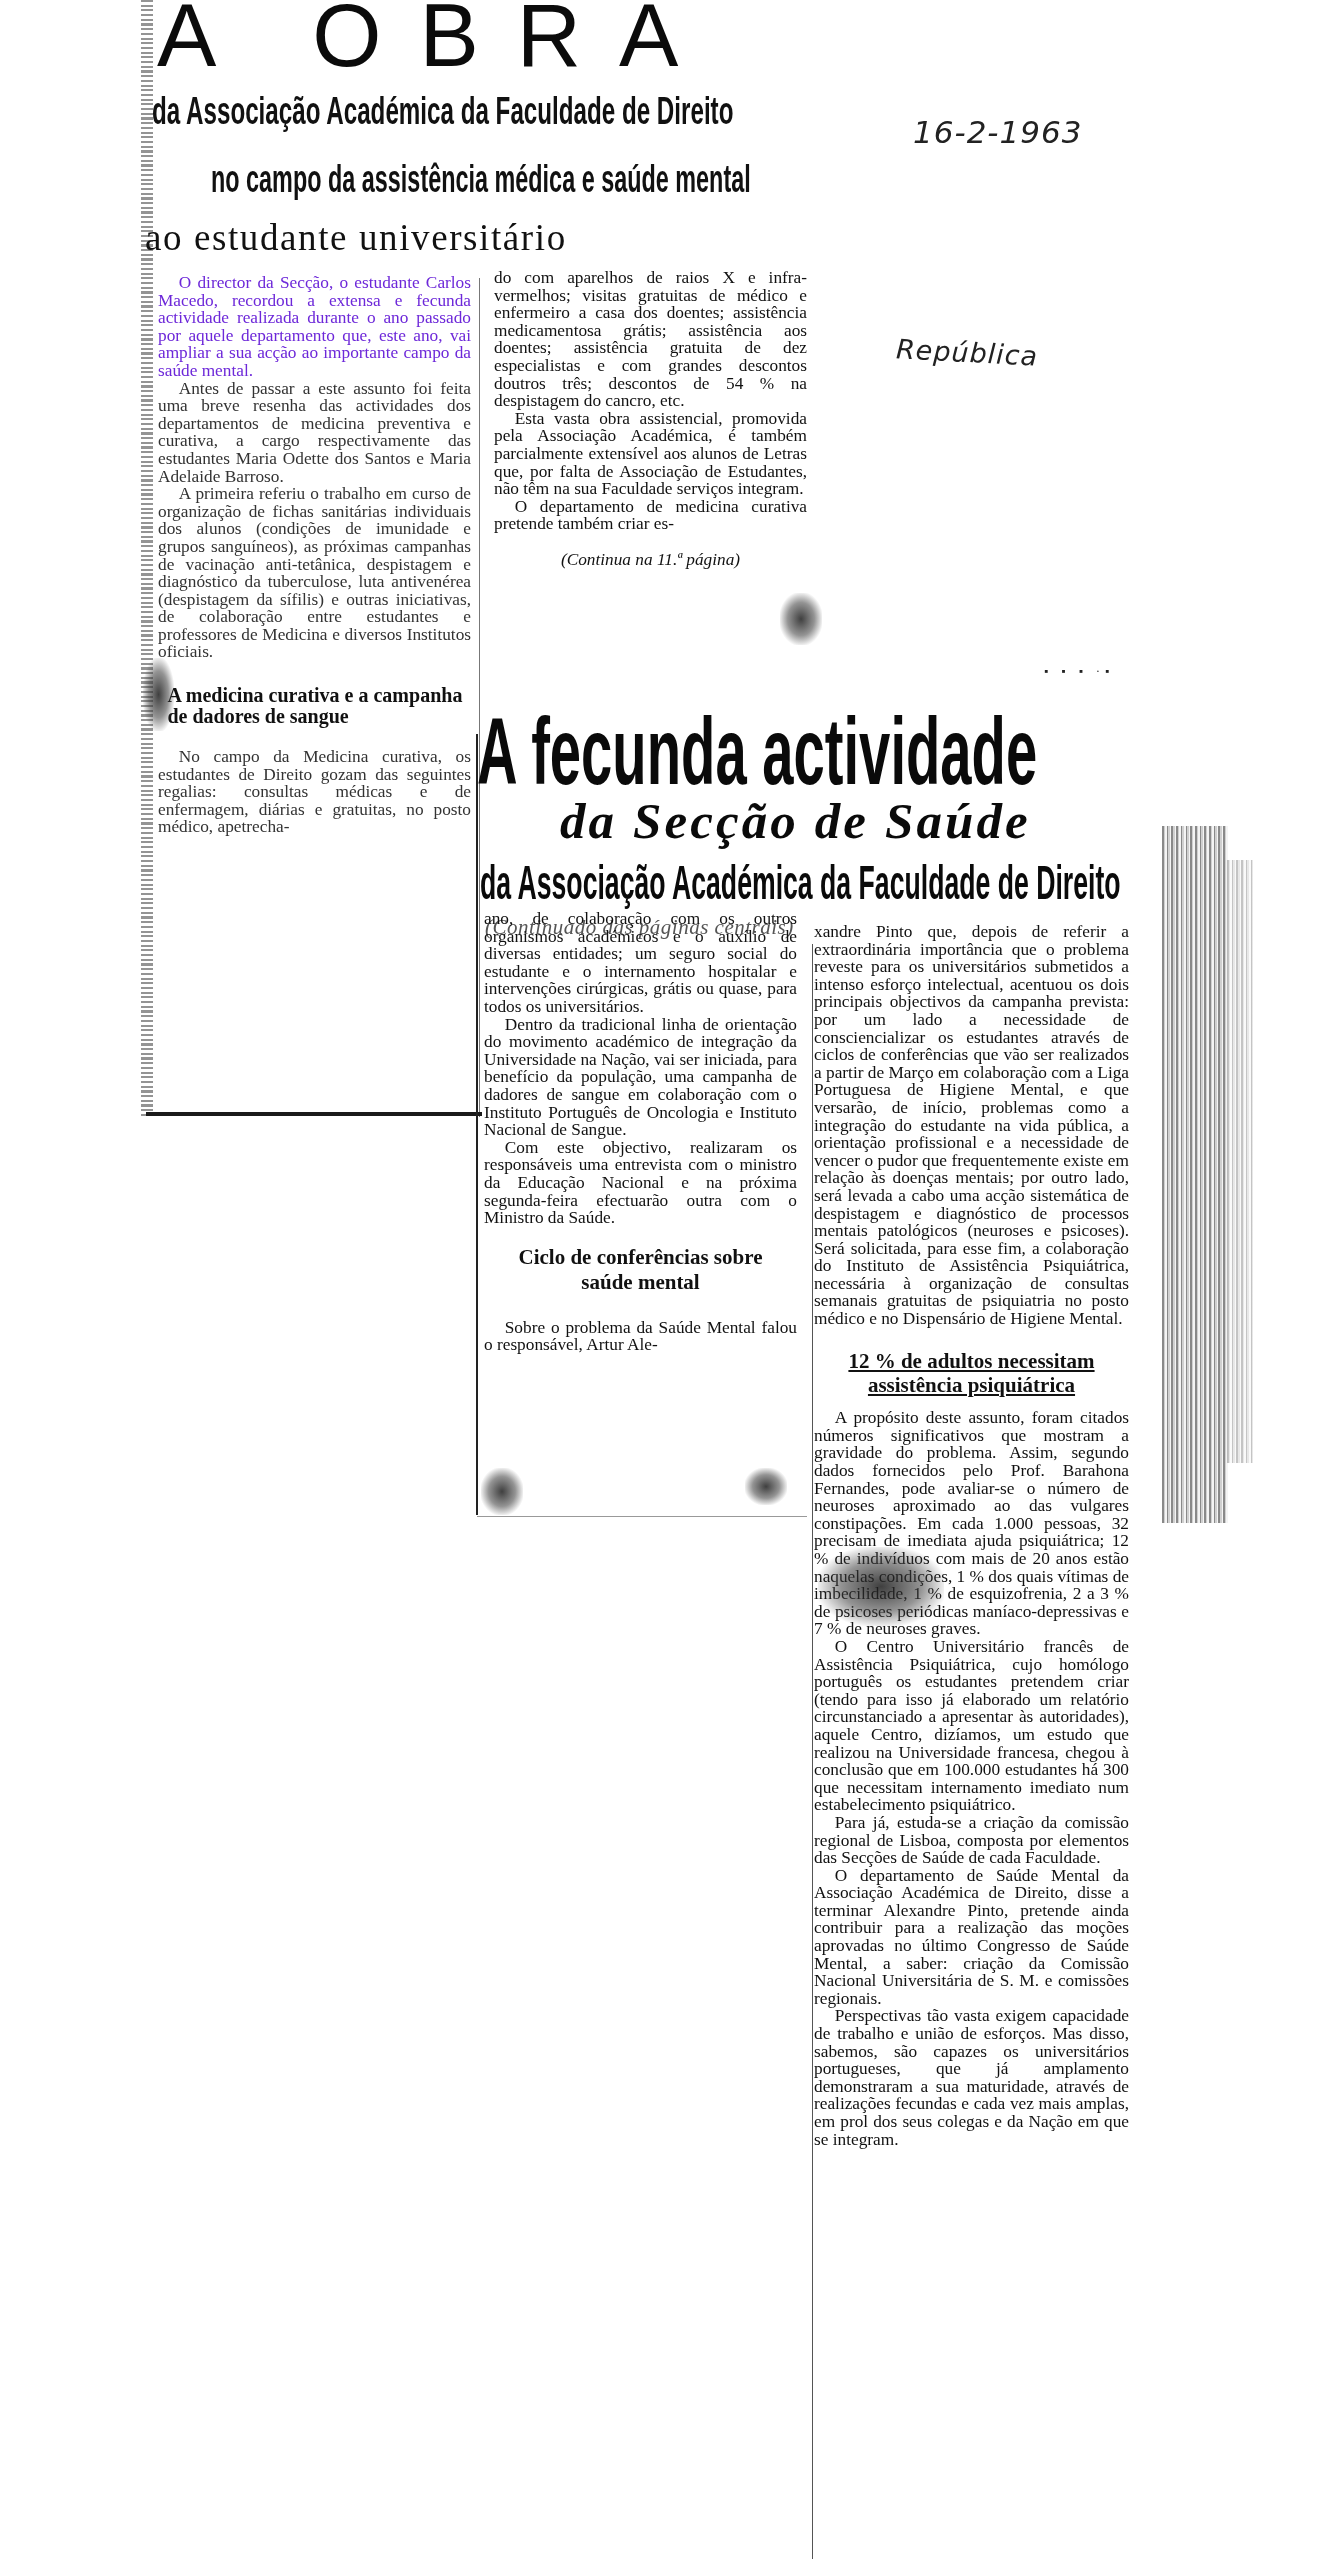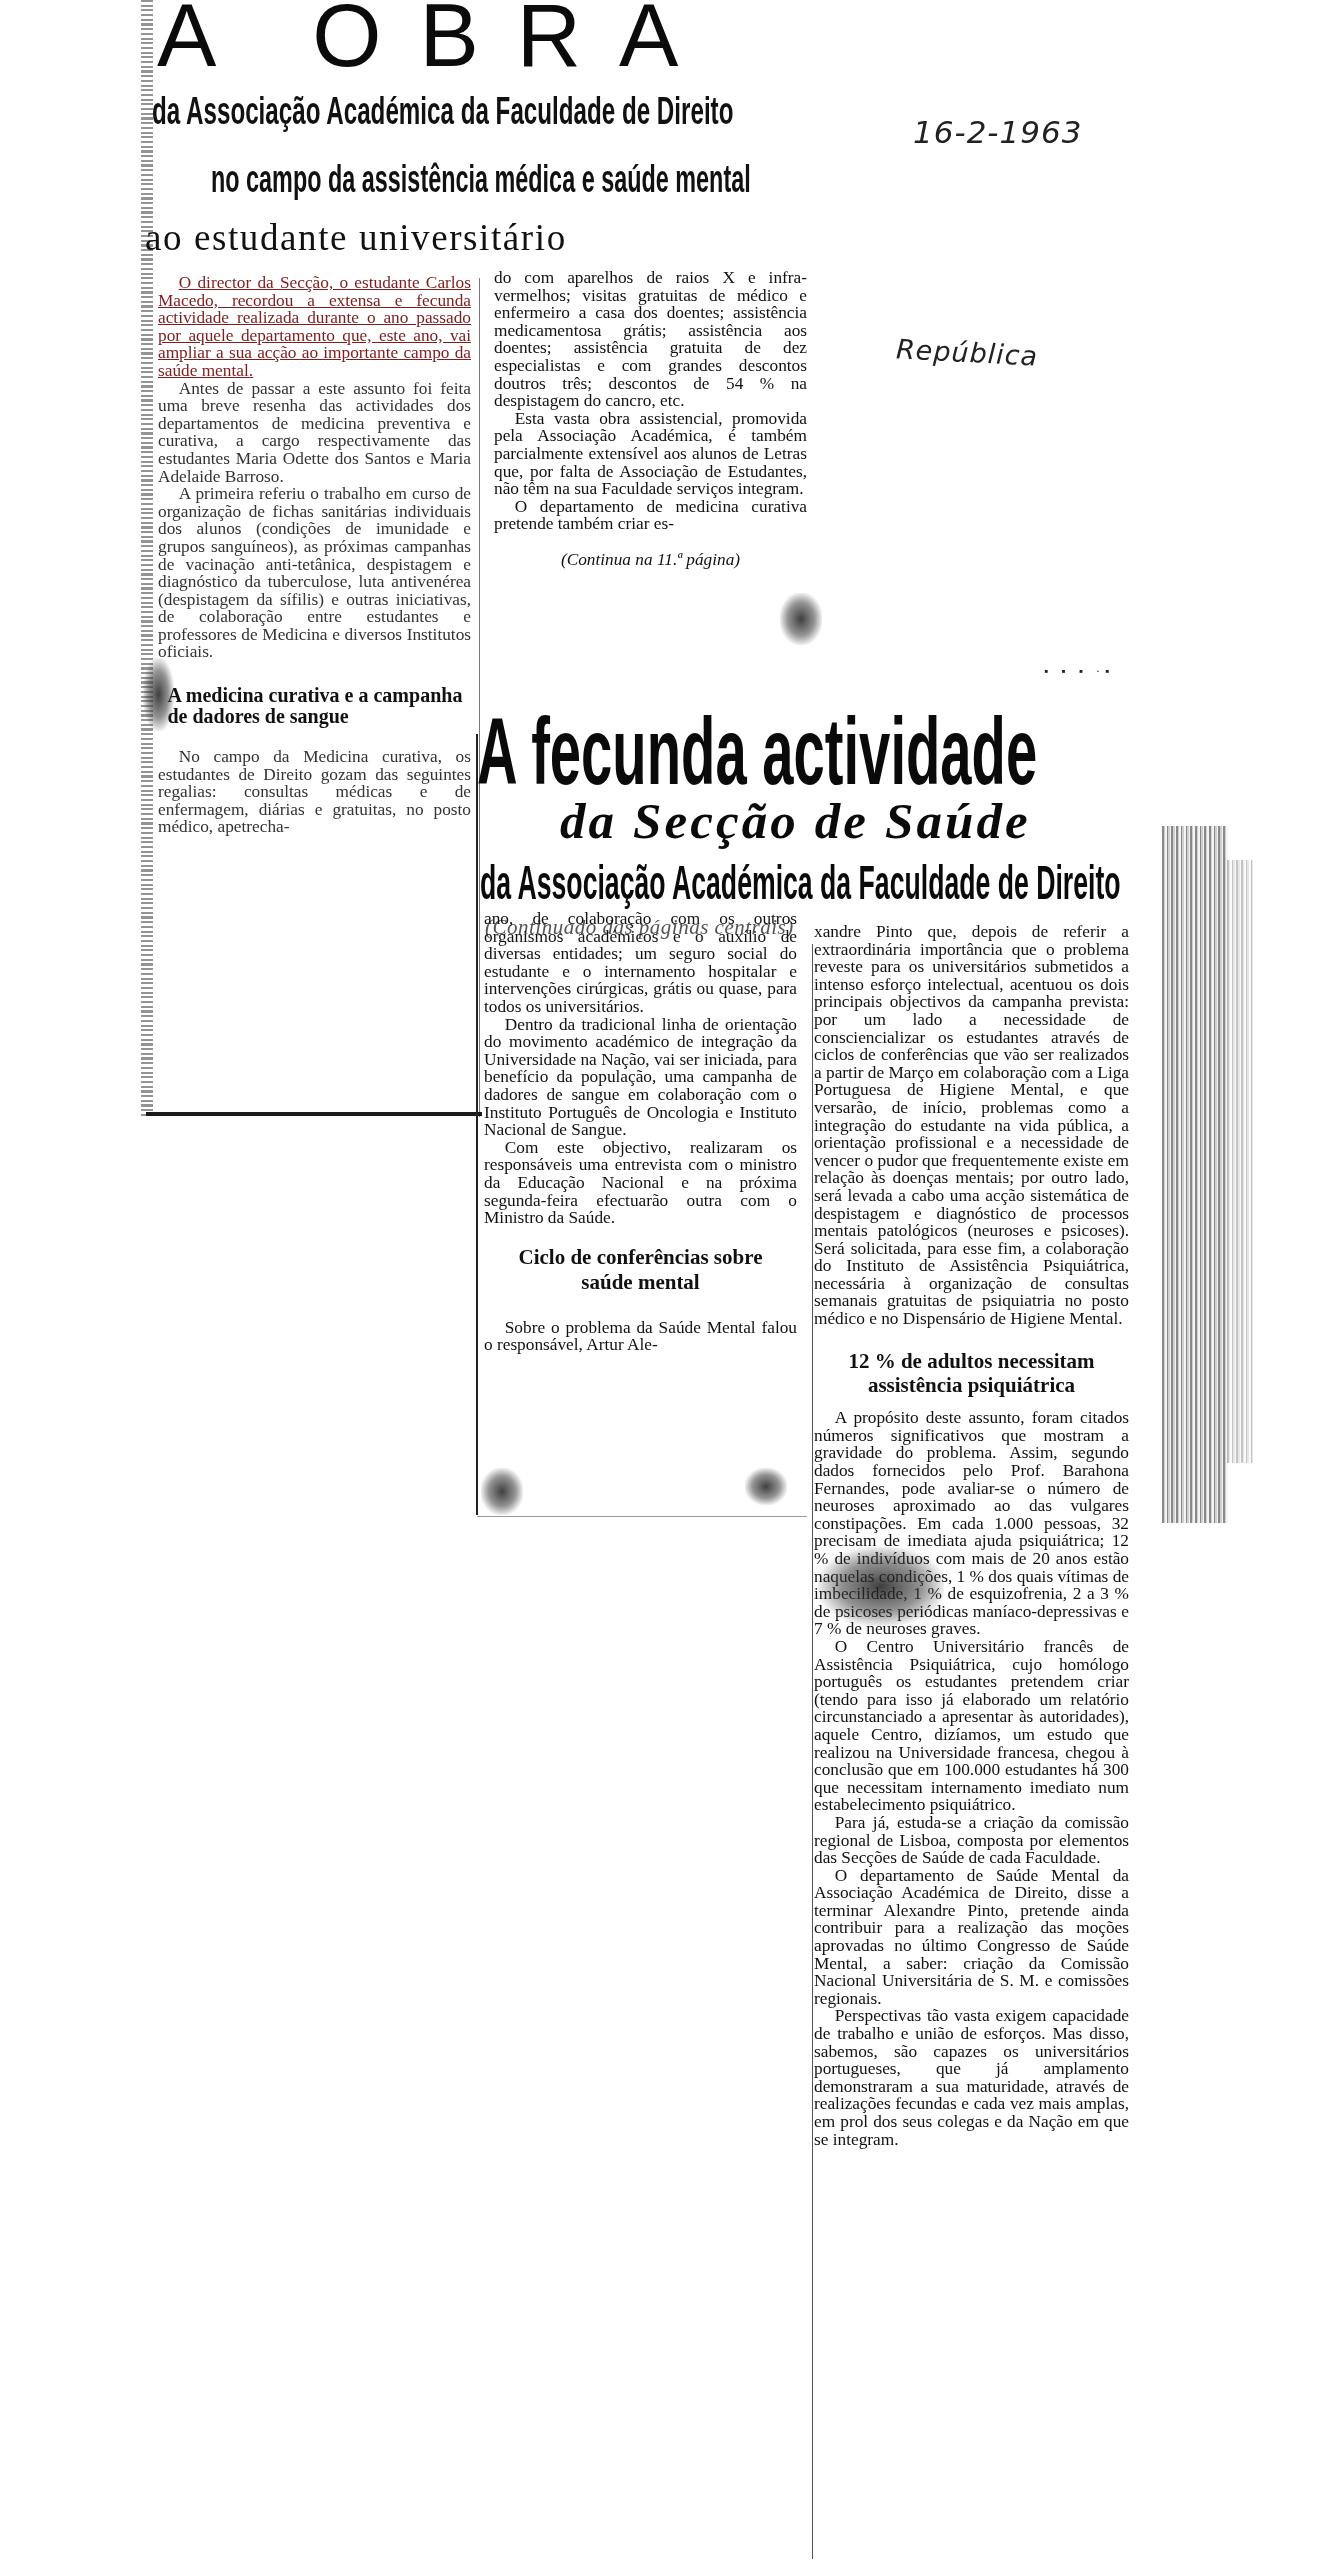--- a/index.html
+++ b/index.html
@@ -28,21 +28,21 @@
 
   <div class="abs" style="left:157px; top:-9.4px; width:677px; font-family:'Liberation Sans',sans-serif; font-size:89px; line-height:89px; letter-spacing:38px; color:#0b0b0b;">A OBRA</div>
 
   <div class="abs cond" style="left:152px; top:88px; font-size:39px; line-height:45px; transform:scaleX(0.62); color:#111;">da Associação Académica da Faculdade de Direito</div>
 
   <div class="abs cond" style="left:211px; top:156px; font-size:39px; line-height:45px; transform:scaleX(0.60); color:#111;">no campo da assistência médica e saúde mental</div>
 
   <div class="abs ser-bold" style="left:145px; top:218px; font-size:37px; line-height:40px; letter-spacing:1.6px; color:#111;">ao estudante universitário</div>
 
   <div class="col" style="left:158px; top:274px; width:313px;">
-    <p class="p" style="color:#7f1d1d;text-decoration:underline;">O director da Secção, o estudante Carlos Macedo, recordou a extensa e fecunda actividade realizada durante o ano passado por aquele departamento que, este ano, vai ampliar a sua acção ao importante campo da saúde mental.</p>
+    <p class="p" style="color:#6d28d9;">O director da Secção, o estudante Carlos Macedo, recordou a extensa e fecunda actividade realizada durante o ano passado por aquele departamento que, este ano, vai ampliar a sua acção ao importante campo da saúde mental.</p>
     <p class="p" style="color:#333;">Antes de passar a este assunto foi feita uma breve resenha das actividades dos departamentos de medicina preventiva e curativa, a cargo respectivamente das estudantes Maria Odette dos Santos e Maria Adelaide Barroso.</p>
     <p class="p" style="color:#333;">A primeira referiu o trabalho em curso de organização de fichas sanitárias individuais dos alunos (condições de imunidade e grupos sanguíneos), as próximas campanhas de vacinação anti-tetânica, despistagem e diagnóstico da tuberculose, luta antivenérea (despistagem da sífilis) e outras iniciativas, de colaboração entre estudantes e professores de Medicina e diversos Institutos oficiais.</p>
     <div style="height:24px;"></div>
     <p class="subhead" style="font-size:20px; line-height:21px; text-align:left; padding-left:9.4px;">A medicina curativa e a campanha de dadores de sangue</p>
     <div style="height:21px;"></div>
     <p class="p" style="color:#333;">No campo da Medicina curativa, os estudantes de Direito gozam das seguintes regalias: consultas médicas e de enfermagem, diárias e gratuitas, no posto médico, apetrecha-</p>
   </div>
 
   <div class="rule-v" style="left:479px; top:278px; height:839px; width:1px; background:#777;"></div>
 
@@ -90,21 +90,21 @@
   </div>
   <div class="smudge" style="left:481px; top:1468px; width:42px; height:47px;"></div>
   <div class="smudge" style="left:745px; top:1468px; width:42px; height:37px;"></div>
   <div class="rule-h" style="left:477px; top:1516px; width:330px; height:1px; background:#999;"></div>
 
   <div class="rule-v" style="left:812px; top:944px; height:1615px; width:1px; background:#555;"></div>
 
   <div class="col" style="left:814px; top:923px; width:315px;">
     <p class="p noindent">xandre Pinto que, depois de referir a extraordinária importância que o problema reveste para os universitários submetidos a intenso esforço intelectual, acentuou os dois principais objectivos da campanha prevista: por um lado a necessidade de consciencializar os estudantes através de ciclos de conferências que vão ser realizados a partir de Março em colaboração com a Liga Portuguesa de Higiene Mental, e que versarão, de início, problemas como a integração do estudante na vida pública, a orientação profissional e a necessidade de vencer o pudor que frequentemente existe em relação às doenças mentais; por outro lado, será levada a cabo uma acção sistemática de despistagem e diagnóstico de processos mentais patológicos (neuroses e psicoses). Será solicitada, para esse fim, a colaboração do Instituto de Assistência Psiquiátrica, necessária à organização de consultas semanais gratuitas de psiquiatria no posto médico e no Dispensário de Higiene Mental.</p>
     <div style="height:21px;"></div>
-    <p class="subhead" style="font-size:21px; line-height:24px; padding:0 17px;">12 % de adultos necessitam assistência psiquiátrica</p>
+    <p class="subhead" style="font-size:21px; line-height:24px; padding:0 17px;text-decoration:underline;">12 % de adultos necessitam assistência psiquiátrica</p>
     <div style="height:12.6px;"></div>
     <p class="p">A propósito deste assunto, foram citados números significativos que mostram a gravidade do problema. Assim, segundo dados fornecidos pelo Prof. Barahona Fernandes, pode avaliar-se o número de neuroses aproximado ao das vulgares constipações. Em cada 1.000 pessoas, 32 precisam de imediata ajuda psiquiátrica; 12 % de indivíduos com mais de 20 anos estão naquelas condições, 1 % dos quais vítimas de imbecilidade, 1 % de esquizofrenia, 2 a 3 % de psicoses periódicas maníaco-depressivas e 7 % de neuroses graves.</p>
     <p class="p">O Centro Universitário francês de Assistência Psiquiátrica, cujo homólogo português os estudantes pretendem criar (tendo para isso já elaborado um relatório circunstanciado a apresentar às autoridades), aquele Centro, dizíamos, um estudo que realizou na Universidade francesa, chegou à conclusão que em 100.000 estudantes há 300 que necessitam internamento imediato num estabelecimento psiquiátrico.</p>
     <p class="p">Para já, estuda-se a criação da comissão regional de Lisboa, composta por elementos das Secções de Saúde de cada Faculdade.</p>
     <p class="p">O departamento de Saúde Mental da Associação Académica de Direito, disse a terminar Alexandre Pinto, pretende ainda contribuir para a realização das moções aprovadas no último Congresso de Saúde Mental, a saber: criação da Comissão Nacional Universitária de S. M. e comissões regionais.</p>
     <p class="p">Perspectivas tão vasta exigem capacidade de trabalho e união de esforços. Mas disso, sabemos, são capazes os universitários portugueses, que já amplamento demonstraram a sua maturidade, através de realizações fecundas e cada vez mais amplas, em prol dos seus colegas e da Nação em que se integram.</p>
   </div>
   <div class="smudge" style="left:818px; top:1547px; width:126px; height:79px;"></div>
 </div>
 

